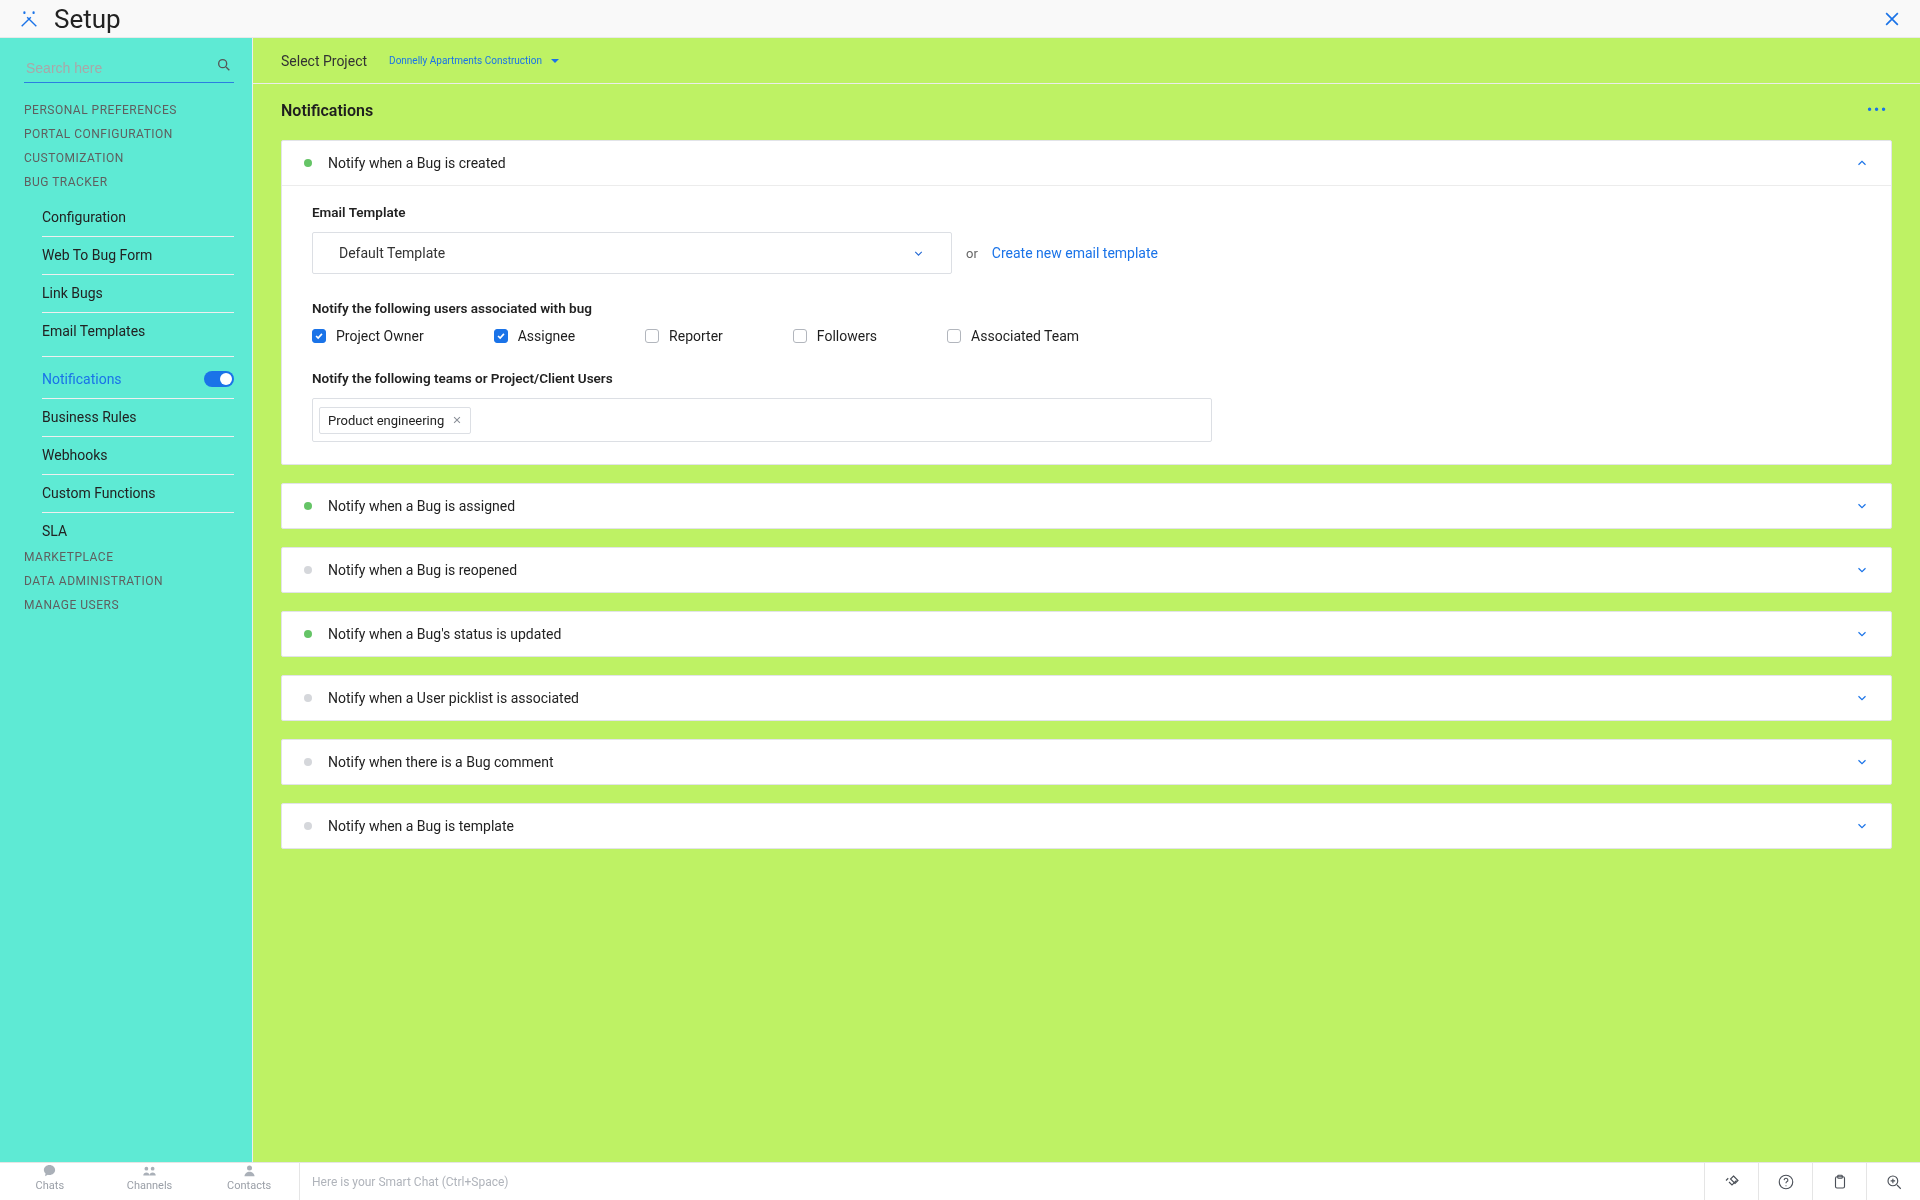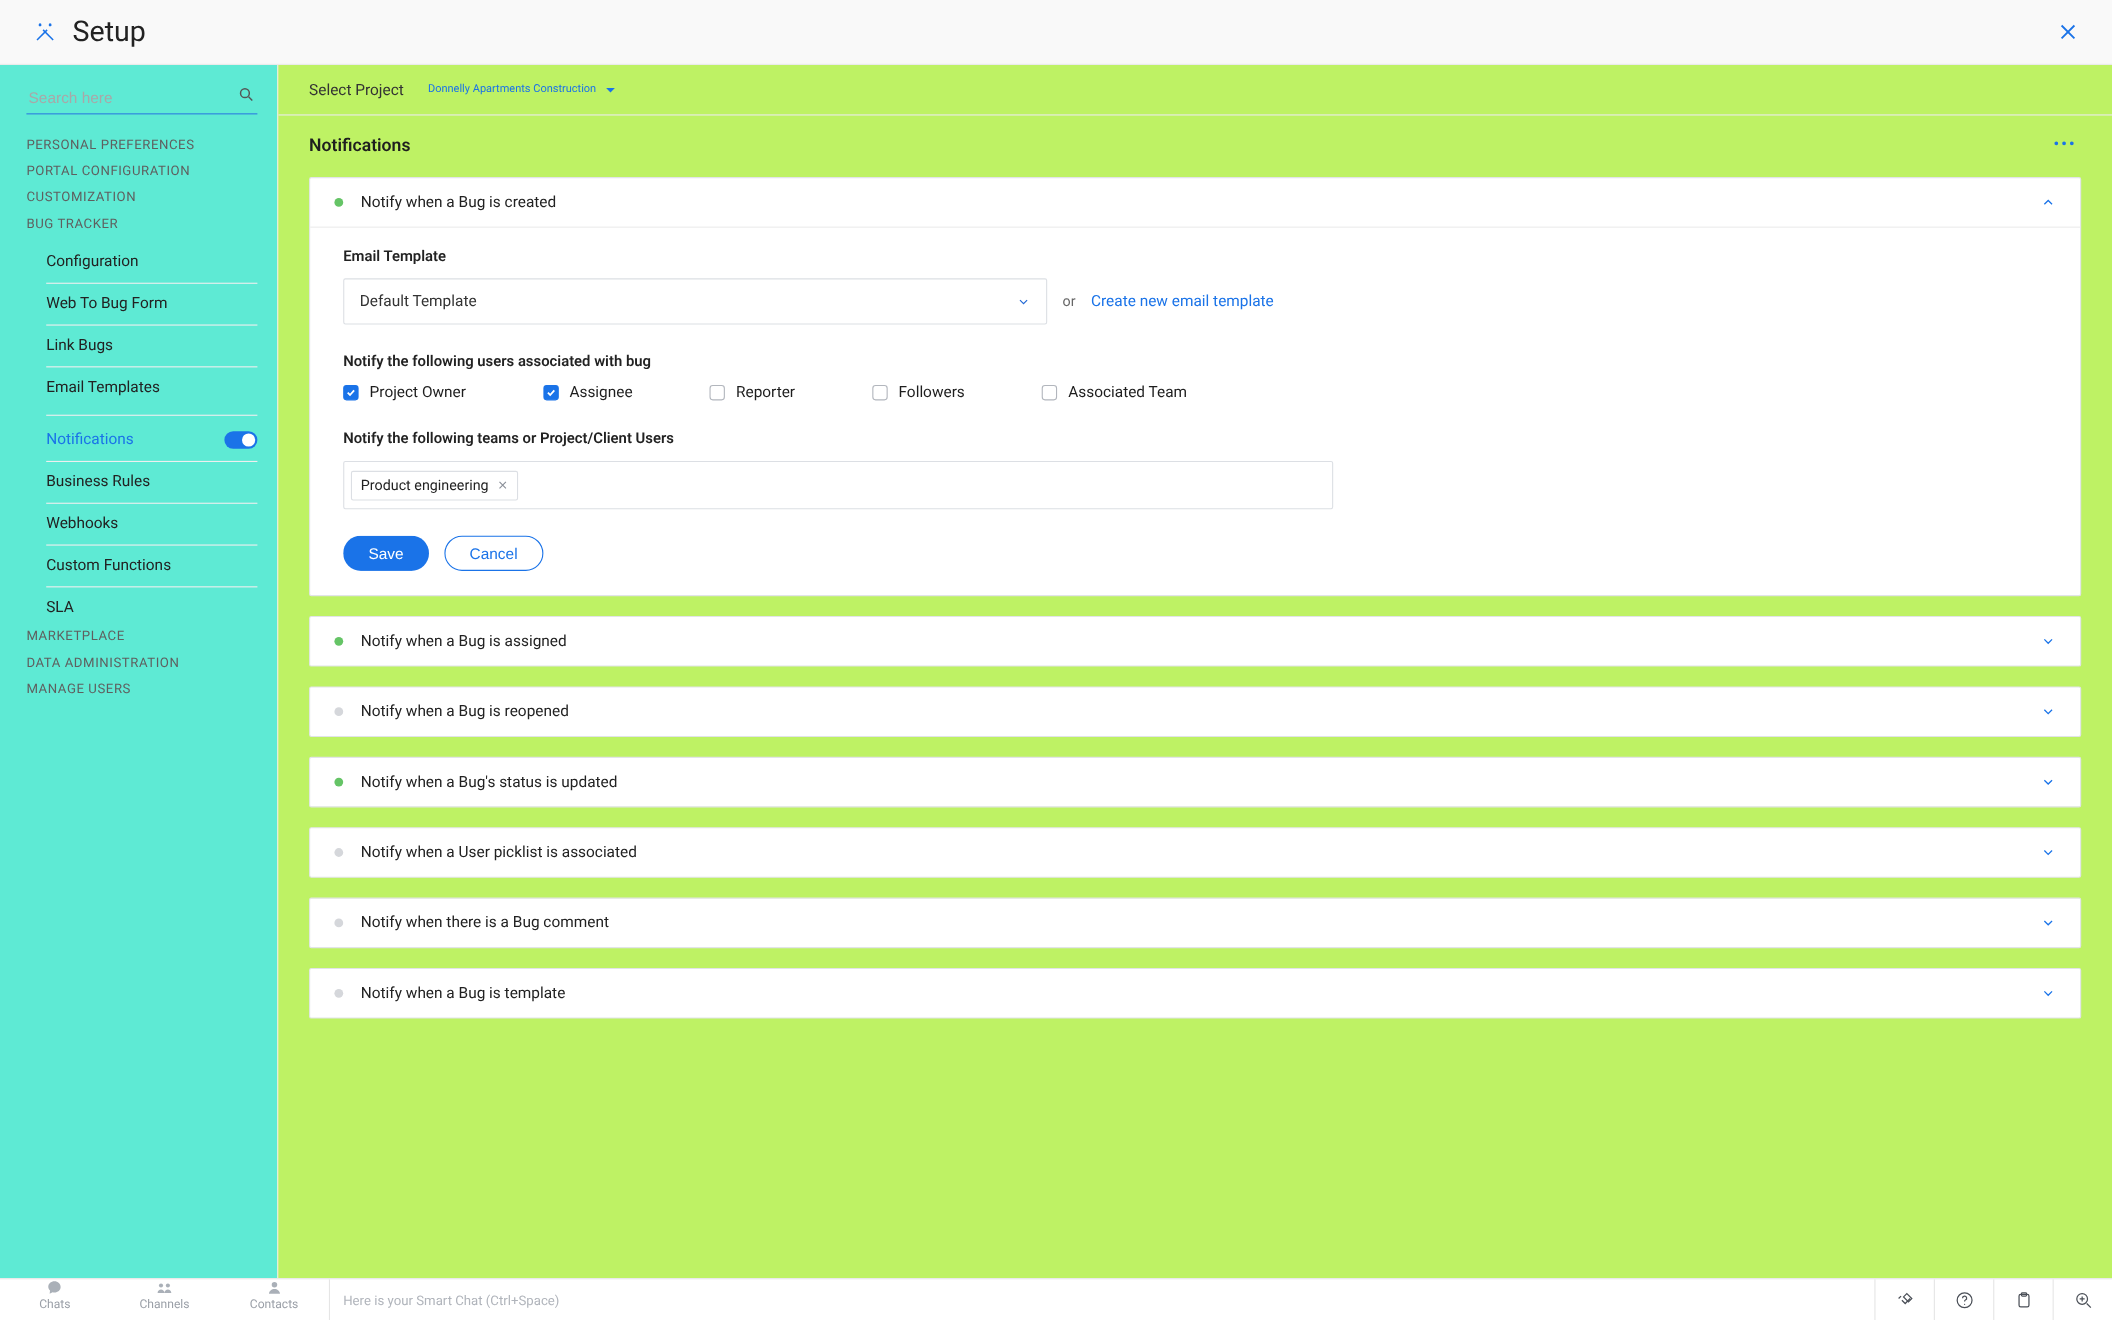--- a/index.html
+++ b/index.html
@@ -1,20 +1,20 @@
 <!DOCTYPE html>
 <html><head>
 <meta charset="utf-8">
 <style>
   * { box-sizing: border-box; margin: 0; padding: 0; }
   html, body { height: 100%; font-family: -apple-system, BlinkMacSystemFont, "Segoe UI", Roboto, Helvetica, Arial, sans-serif; font-size: 14px; color: #1e1e1e; background:#fff; }
   body { display:flex; flex-direction:column; height:100vh; }
 
   
-  .topbar { height:59px; display:flex; align-items:center; padding:0 30px; border-bottom:1px solid #e9e9e9; background:#f9f9f9;justify-content:flex-end; }
+  .topbar { height:38px; display:flex; align-items:center; padding:0 18px; border-bottom:1px solid #e9e9e9; background:#f9f9f9;justify-content:flex-end; }
   .topbar .app-icon { width:22px; height:22px; margin-right:14px; }
   .topbar h1 { font-size:26px; font-weight:400; color:#222; }
   .topbar .close { margin-left:auto; cursor:pointer; color:#0c6fe0; }
 
   
   .main { flex:1; display:flex; overflow:hidden; }
   .sidebar { width:252px; flex-shrink:0; padding:16px 18px 16px 24px; overflow-y:auto; background:#5eead4; }
   .search-wrap { position:relative; margin-bottom:20px; }
   .search-input { width:100%; border:none; border-bottom:1px solid #2b7ee0; padding:6px 24px 6px 2px; font-size:14px; color:#444; outline:none; background:transparent; }
   .search-input::placeholder { color:#a8a8a8; }
@@ -41,21 +41,21 @@
   .cards { padding:0 28px 40px; }
   .card { border:1px solid #e2e4e8; border-radius:2px; margin-bottom:18px; background:#fff; }
   .card-head { display:flex; align-items:center; padding:14px 22px; cursor:pointer; }
   .status-dot { width:8px; height:8px; border-radius:50%; margin-right:16px; background:#d5d7db; }
   .status-dot.on { background:#65c466; }
   .card-head .title { font-size:14px; color:#222; }
   .card-head .chev { margin-left:auto; color:#1a73e8; }
   .card-body { border-top:1px solid #ececec; padding:18px 30px 22px; }
   .sect-label { font-size:13.5px; font-weight:600; margin-bottom:12px; color:#222; }
   .row { display:flex; align-items:center; gap:14px; }
-  .select { width:640px; height:42px; border:1px solid #dcdfe4; border-radius:2px; display:flex; align-items:center; padding:0 14px; cursor:pointer; color:#333; }
+  .select { width:640px; height:42px; border:1px solid #dcdfe4; border-radius:2px; display:flex; align-items:center; padding:0 26px; cursor:pointer; color:#333; }
   .select .chev-sm { margin-left:auto; color:#2469d4;}
   .or { color:#666; font-size:13px; }
   .link { color:#1a73e8; cursor:pointer; font-size:14px; }
   .checks { display:flex; gap:70px; margin-top:6px; margin-bottom:4px; flex-wrap:wrap;}
   .chk { display:flex; align-items:center; gap:10px; font-size:14px; cursor:pointer; }
   .box { width:14px; height:14px; border:1.5px solid #b2b6bd; border-radius:3px; display:inline-flex; align-items:center; justify-content:center; }
   .box.on { background:#1a73e8; border-color:#1a73e8; }
   .tick { width:10px; height:10px; }
   .chipbox { border:1px solid #dcdfe4; border-radius:2px; min-height:44px; padding:6px; display:flex; align-items:center; gap:6px; width:100%; max-width:900px;}
   .chip { border:1px solid #dcdfe4; border-radius:2px; padding:5px 8px; display:flex; align-items:center; gap:8px; font-size:13px; color:#222;}
@@ -211,24 +211,20 @@
             <span class="chip">
               <span>Product engineering</span>
               <span class="x">
                 <svg width="10" height="10" viewBox="0 0 24 24" stroke="#8a8f98" stroke-width="2.5">
                     <path d="M5 5 L19 19 M19 5 L5 19"></path>
                   </svg>
               </span>
             </span>
           </div>
 
-          <div class="btns">
-            <button class="btn btn-primary">Save</button>
-            <button class="btn btn-secondary">Cancel</button>
-          </div>
         </div>
       </div>
 
       <div id="collapsed-cards">
           <div class="card">
             <div class="card-head">
     <span class="status-dot on"></span>
     <span class="title">Notify when a Bug is assigned</span>
     <span class="chev">
       <svg width="14" height="14" viewBox="0 0 24 24" fill="none" stroke="#1a73e8" stroke-width="2">

